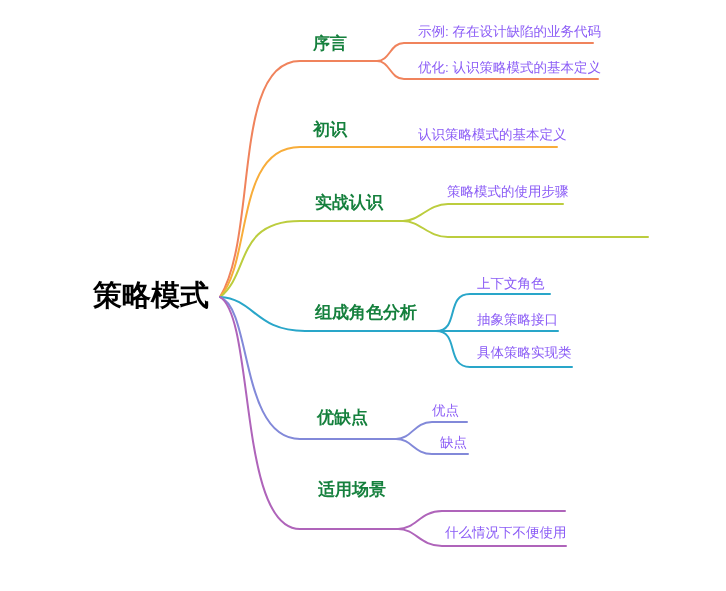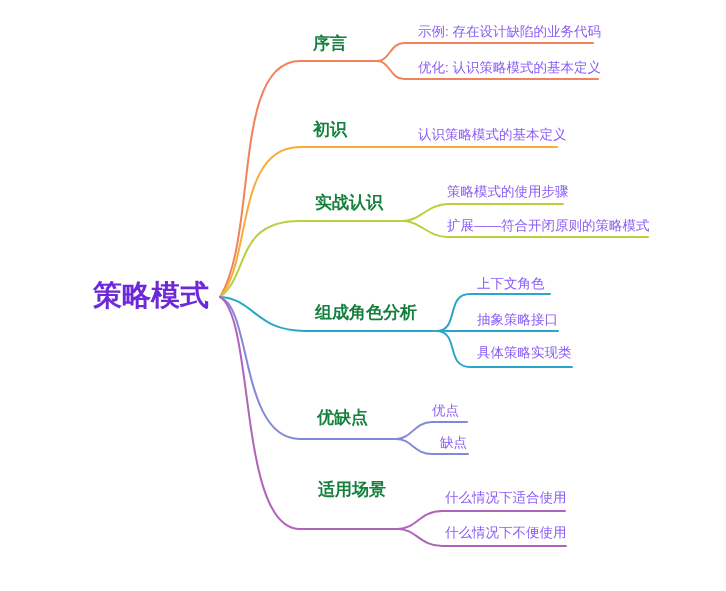--- a/index.html
+++ b/index.html
@@ -18,21 +18,21 @@
   }
   .label {
     position: absolute;
     white-space: nowrap;
     line-height: 1.2;
     cursor: default;
   }
   .root-label {
     font-size: 29px;
     font-weight: bold;
-    color: #6d28d9;
+    color: #000000;
   }
   .topic-label {
     font-size: 17px;
     font-weight: bold;
     color: #15803d;
   }
   .sub-label {
     font-size: 13.5px;
     font-weight: normal;
     color: #8b5cf6;
@@ -86,28 +86,26 @@
 
   <div class="label topic-label" style="left:313px; top:34px;">序言</div>
   <div class="label sub-label" style="left:418px; top:24px;">示例: 存在设计缺陷的业务代码</div>
   <div class="label sub-label" style="left:418px; top:60px;">优化: 认识策略模式的基本定义</div>
 
   <div class="label topic-label" style="left:313px; top:120px;">初识</div>
   <div class="label sub-label" style="left:418px; top:127px;">认识策略模式的基本定义</div>
 
   <div class="label topic-label" style="left:315px; top:193px;">实战认识</div>
   <div class="label sub-label" style="left:447px; top:184px;">策略模式的使用步骤</div>
-  <div class="label sub-label" style="left:447px; top:218px;">扩展——符合开闭原则的策略模式</div>
 
   <div class="label topic-label" style="left:315px; top:303px;">组成角色分析</div>
   <div class="label sub-label" style="left:477px; top:276px;">上下文角色</div>
   <div class="label sub-label" style="left:477px; top:312px;">抽象策略接口</div>
   <div class="label sub-label" style="left:477px; top:345px;">具体策略实现类</div>
 
   <div class="label topic-label" style="left:317px; top:408px;">优缺点</div>
   <div class="label sub-label" style="left:432px; top:403px;">优点</div>
   <div class="label sub-label" style="left:440px; top:435px;">缺点</div>
 
   <div class="label topic-label" style="left:318px; top:480px;">适用场景</div>
-  <div class="label sub-label" style="left:445px; top:490px;">什么情况下适合使用</div>
   <div class="label sub-label" style="left:445px; top:525px;">什么情况下不便使用</div>
 
 </div>
 
 </body></html>

